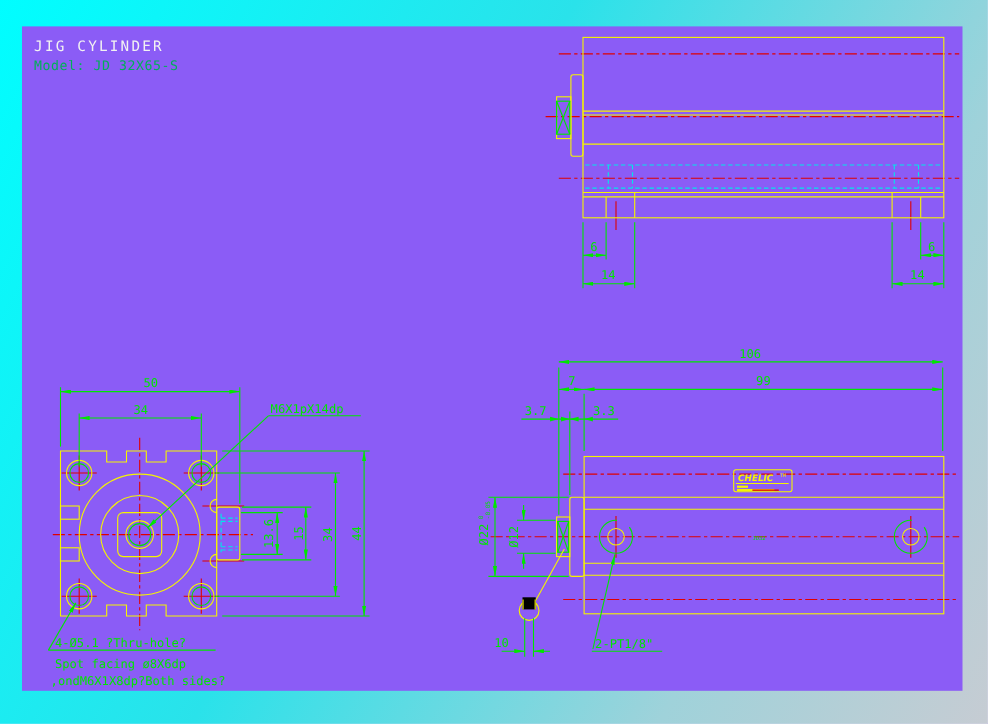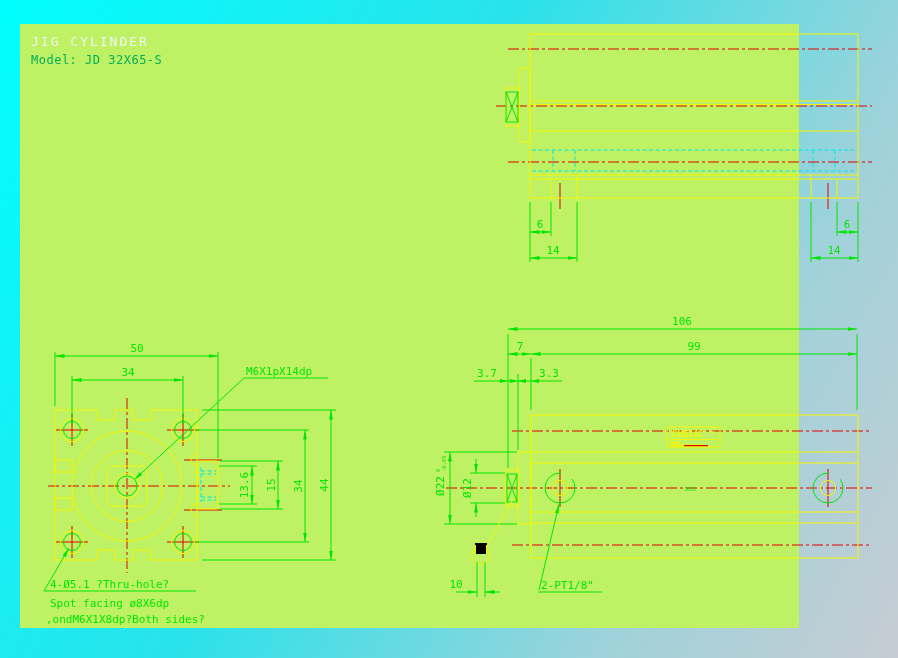--- a/index.html
+++ b/index.html
@@ -2,21 +2,21 @@
 <html><head>
 <meta charset="utf-8">
 <style>
   html,body{margin:0;padding:0;}
   body{
     width:898px;height:658px;overflow:hidden;position:relative;
     background:linear-gradient(118deg,#00feff 0%,#2ae2ea 42%,#9fd2da 76%,#c6ccd3 100%);
     font-family:"DejaVu Sans Mono",monospace;
   }
   #canvas{
-    position:absolute;left:20px;top:24px;width:779px;height:604px;background:#bef264;
+    position:absolute;left:20px;top:24px;width:855px;height:604px;background:#8b5cf6;
   }
   svg{display:block}
   .sy{stroke:#f5f500;fill:none;stroke-width:1}
   .sg{stroke:#00e600;fill:none;stroke-width:1}
   .sr{stroke:#e00000;fill:none;stroke-width:1}
   .src{stroke-dasharray:11 3 3 3}
   .sc{stroke:#00e8e8;fill:none;stroke-width:1;stroke-dasharray:4 2.5}
   .tip{fill:#00e600;stroke:none}
   text{font-family:"DejaVu Sans Mono",monospace}
   text.dim{fill:#00e600;font-size:11px}

